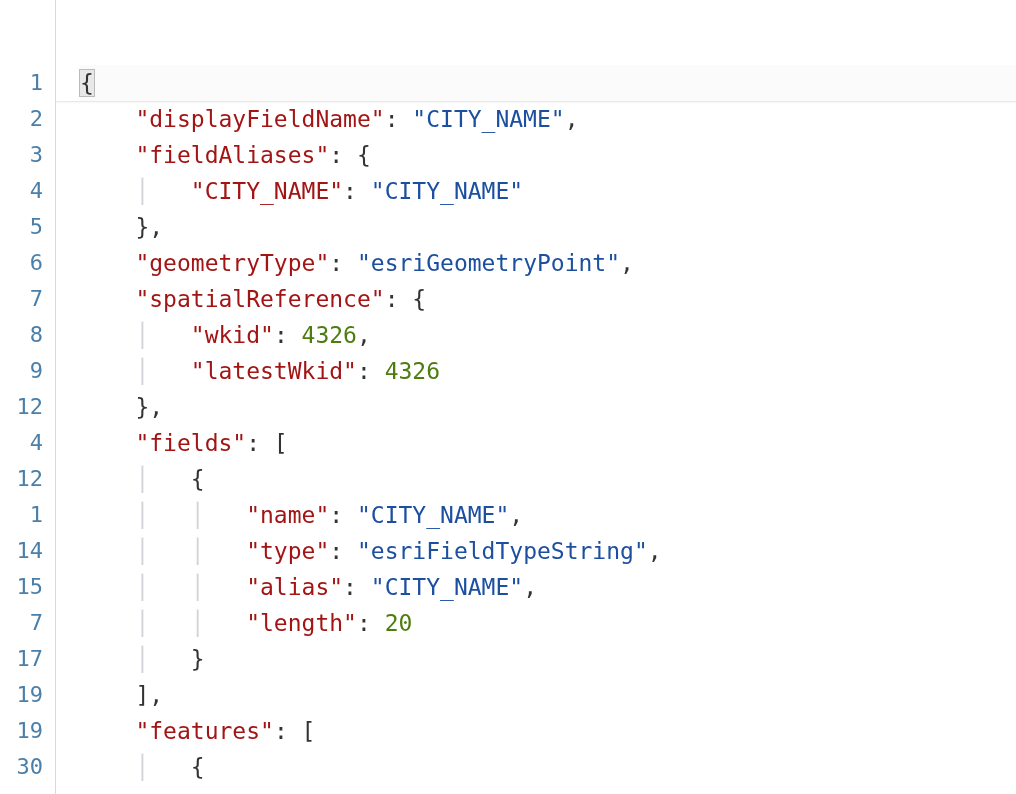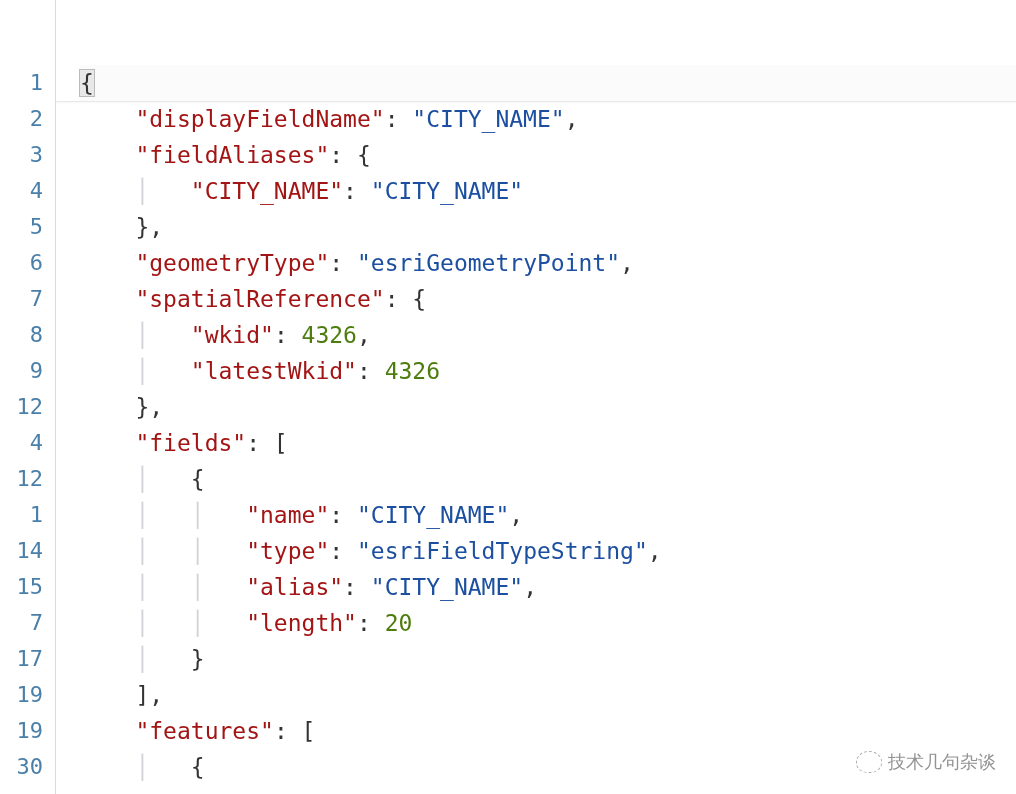--- a/index.html
+++ b/index.html
@@ -164,17 +164,13 @@
     <div class="line"><span class="indent-guide">    │   </span><span class="p">}</span></div>
 
     <div class="line"><span class="indent-guide">    </span><span class="p">],</span></div>
 
     <div class="line"><span class="indent-guide">    </span><span class="k">"features"</span><span class="p">: [</span></div>
 
     <div class="line"><span class="indent-guide">    │   </span><span class="p">{</span></div>
 
   </div>
 
-  <div class="watermark">
-    <span class="wm-icon"></span>
-    <span>技术几句杂谈</span>
-  </div>
 </div>
 
 </body></html>

